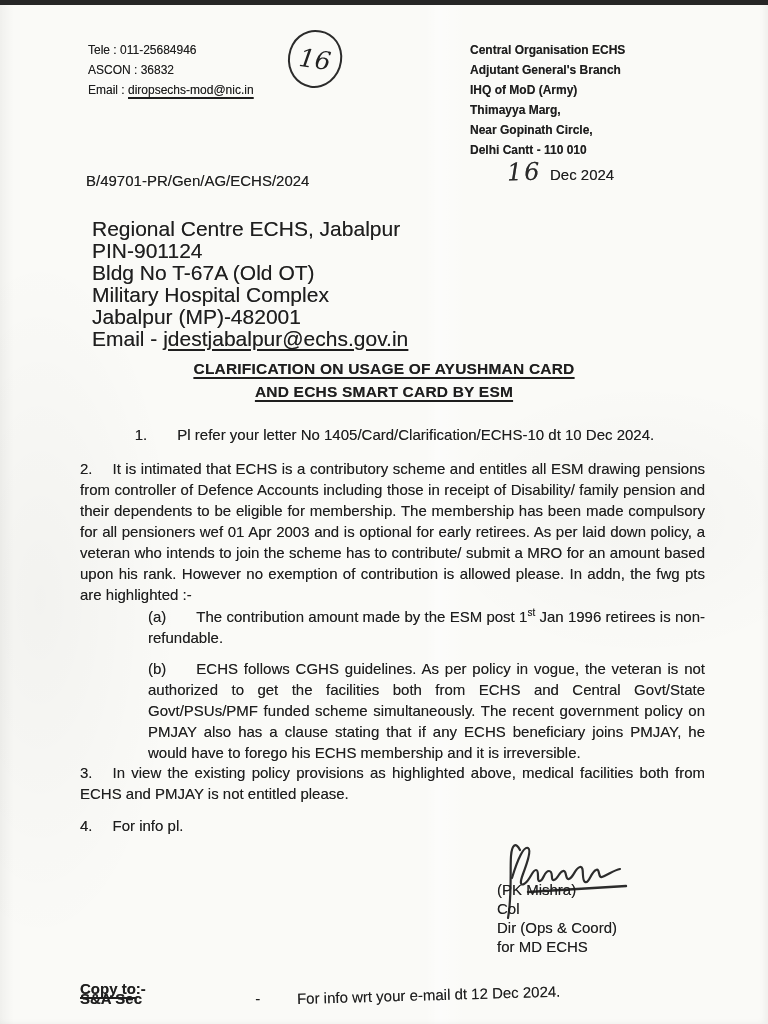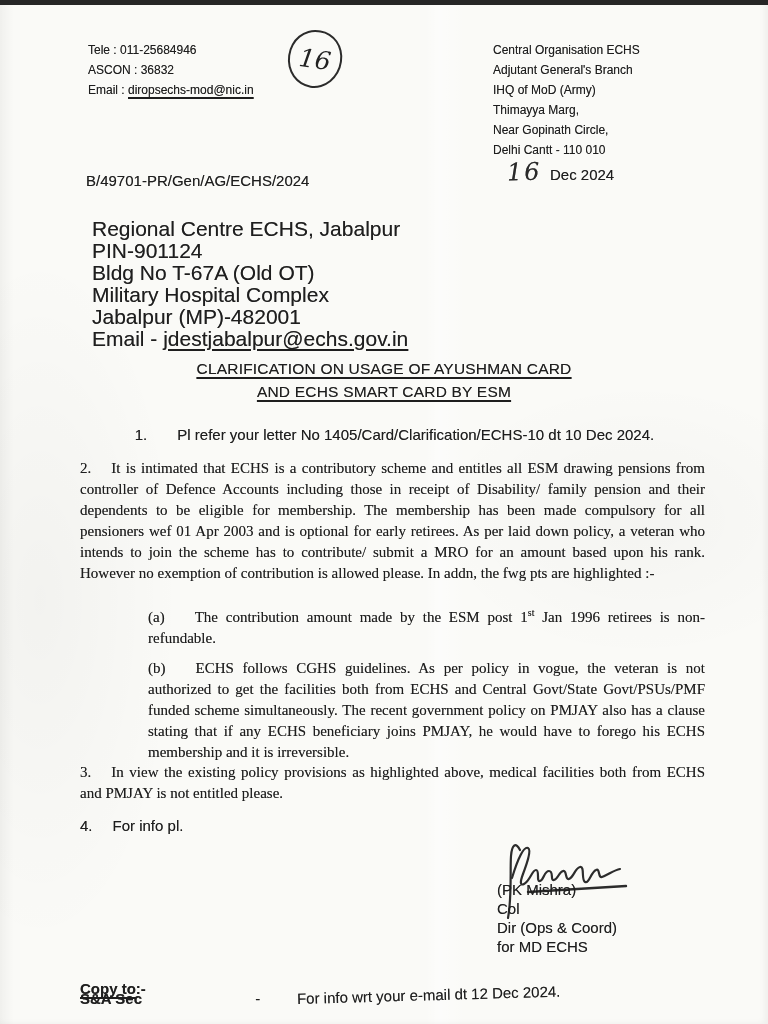--- a/index.html
+++ b/index.html
@@ -16,25 +16,25 @@
     color:#1e1e1e;
     overflow:hidden;
     box-shadow: inset -3px 0 6px rgba(0,0,0,0.05);
   }
   .scan-top-band{position:absolute;left:0;top:0;width:768px;height:5px;background:#262626;}
   .abs{position:absolute;}
   .ln{line-height:20px;font-size:12px;}
   .txt{font-size:15px;line-height:21px;}
   .u{text-decoration:underline;text-decoration-thickness:1.5px;text-underline-offset:3px;}
   .bold{font-weight:bold;}
-  .just{text-align:justify;font-family:Liberation Serif, serif;}
+  .just{text-align:justify;}
   .tab-sm{display:inline-block;width:20px;}
   .tab-md{display:inline-block;width:30px;}
   .subject{
-    width:768px;text-align:center;font-weight:normal;font-size:15.5px;line-height:23px;
+    width:768px;text-align:center;font-weight:bold;font-size:15.5px;line-height:23px;
     letter-spacing:0.2px;
   }
   .subject .u{text-decoration-thickness:2px;}
   .hand{
     font-family:"DejaVu Serif",serif;
     font-style:italic;
   }
   .circle16{
     width:50px;height:54px;border:2.5px solid #2b2b2b;border-radius:50% 48% 52% 50%;
     display:flex;align-items:center;justify-content:center;
@@ -56,21 +56,21 @@
   <div class="abs ln soft" style="left:88px;top:40px;">
     <div>Tele : 011-25684946</div>
     <div>ASCON : 36832</div>
     <div><span>Email : </span><span class="u">diropsechs-mod@nic.in</span></div>
   </div>
 
   <div class="abs circle16 hand" style="left:288px;top:30px;">
     <span>16</span>
   </div>
 
-  <div class="abs ln soft" style="left:493px;top:40px;">
+  <div class="abs ln soft" style="left:470px;top:40px;font-weight:bold;">
     <div>Central Organisation ECHS</div>
     <div>Adjutant General's Branch</div>
     <div>IHQ of MoD (Army)</div>
     <div>Thimayya Marg,</div>
     <div>Near Gopinath Circle,</div>
     <div>Delhi Cantt - 110 010</div>
   </div>
 
   <div class="abs txt soft" style="left:86px;top:170px;">B/49701-PR/Gen/AG/ECHS/2024</div>
 

